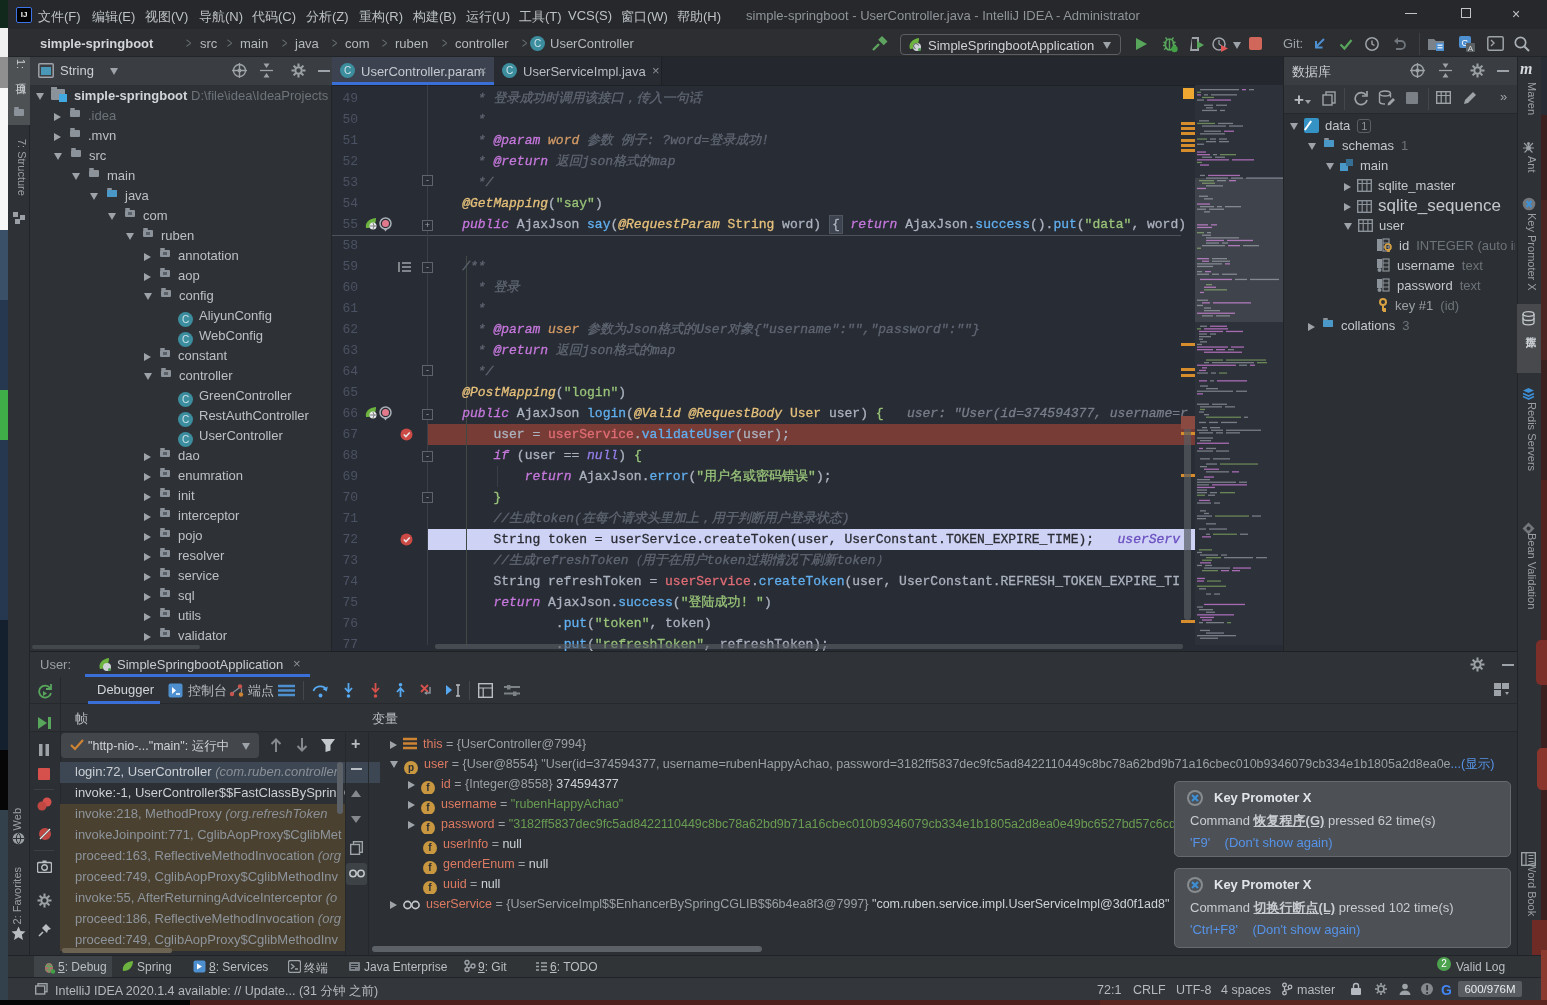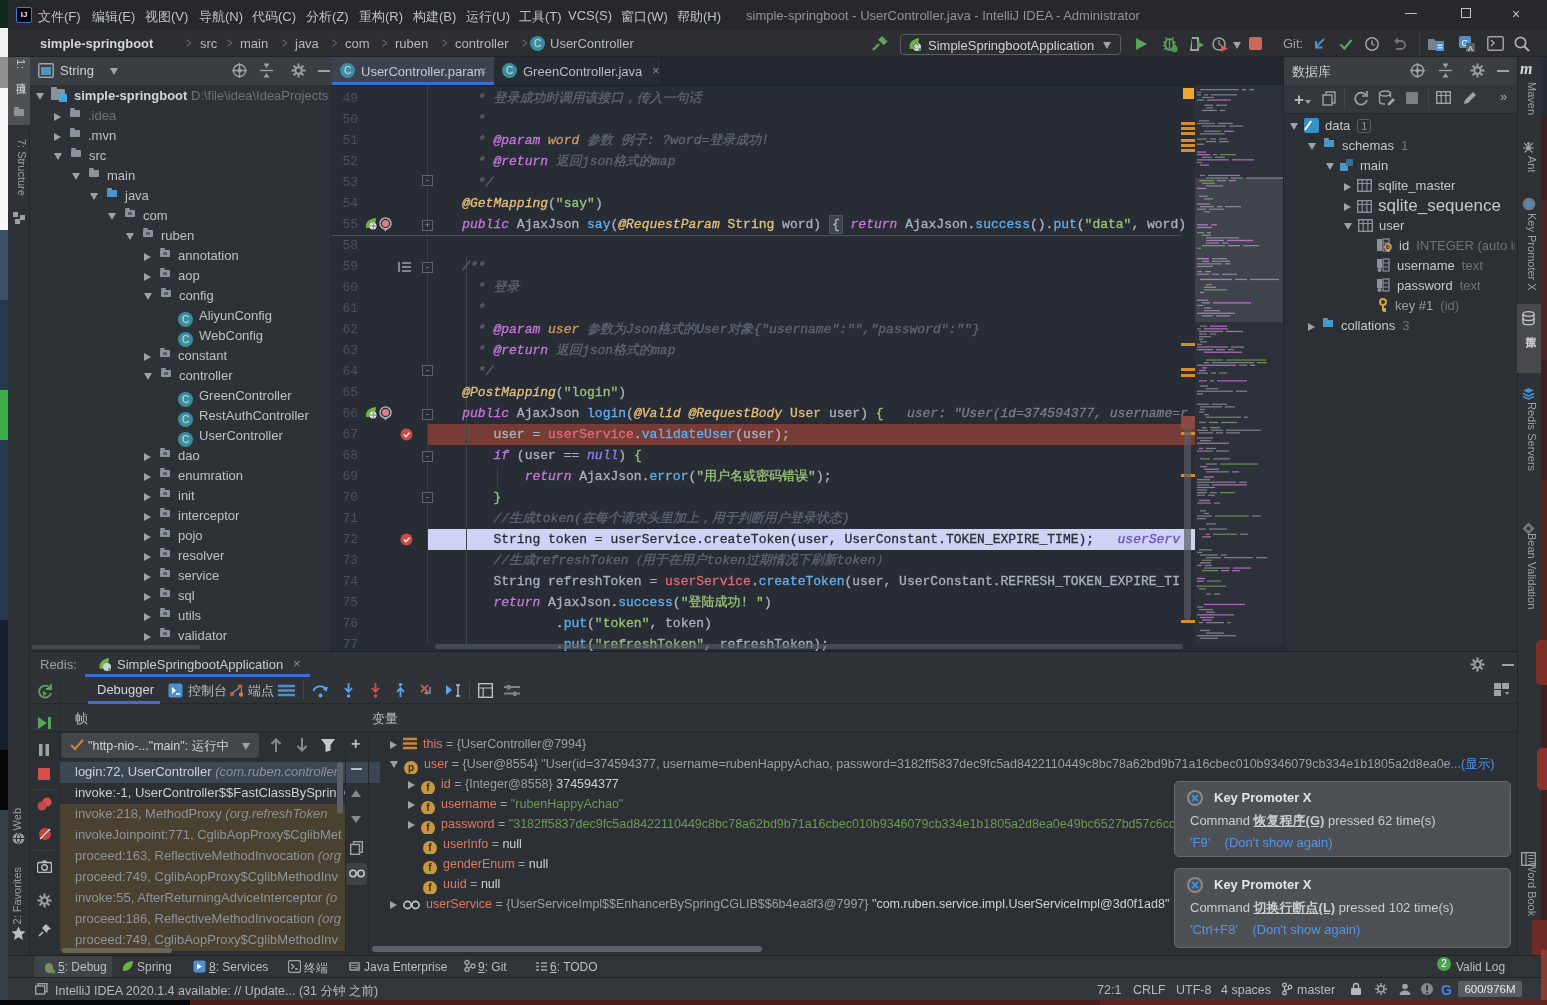--- a/index.html
+++ b/index.html
@@ -118,21 +118,21 @@
     <circle cx="7.5" cy="7.5" r="3.2" fill="none" stroke="#9da3a8" stroke-width="2"></circle>
     <g stroke="#9da3a8" stroke-width="2">
       <path d="M7.5 0.5 v3 M7.5 11.5 v3 M0.5 7.5 h3 M11.5 7.5 h3 M2.6 2.6 l2.1 2.1 M10.3 10.3 l2.1 2.1 M12.4 2.6 l-2.1 2.1 M4.7 10.3 l-2.1 2.1"></path>
     </g>
   </svg><div class="ab" style="left:318px;top:70px;width:12px;height:2px;background:#9da3a8"></div><div class="ab" style="left:30px;top:85px;width:302px;height:566px;background:#2e3236;border-right:1px solid #222527;overflow:hidden"></div>
 <div class="trow tree" style="left:30px;top:86px;width:300px"><span class="arrD" style="margin-left:6px"></span><span style="display:inline-block;position:relative;width:17px;height:13px;vertical-align:-2px;margin-left:7px"><span style="position:absolute;left:0;top:0;width:14px;height:11px;background:#8b9299;border-radius:1px"></span><span style="position:absolute;left:0;top:-2px;width:6px;height:2px;background:#8b9299"></span><span style="position:absolute;left:8px;top:5px;width:8px;height:8px;background:#42a8e0"></span></span><span style="margin-left:6px;font-weight:bold;color:#d2d6da">simple-springboot</span><span class="dim"> D:\file\idea\IdeaProjects</span></div><div class="trow tree" style="left:30px;top:106px;width:300px"><span class="arrR" style="margin-left:24px"></span><span class="fold" style="vertical-align:-1px;margin-left:7px"></span><span style="margin-left:6px" class="dim">.idea</span></div><div class="trow tree" style="left:30px;top:126px;width:300px"><span class="arrR" style="margin-left:24px"></span><span class="fold" style="vertical-align:-1px;margin-left:7px"></span><span style="margin-left:6px">.mvn</span></div><div class="trow tree" style="left:30px;top:146px;width:300px"><span class="arrD" style="margin-left:24px"></span><span class="fold" style="vertical-align:-1px;margin-left:7px"></span><span style="margin-left:6px">src</span></div><div class="trow tree" style="left:30px;top:166px;width:300px"><span class="arrD" style="margin-left:42px"></span><span class="fold" style="vertical-align:-1px;margin-left:7px"></span><span style="margin-left:6px">main</span></div><div class="trow tree" style="left:30px;top:186px;width:300px"><span class="arrD" style="margin-left:60px"></span><span class="fold" style="vertical-align:-1px;margin-left:7px;filter:hue-rotate(0deg)"><b style="position:absolute;left:2px;top:0;width:10px;height:7px;background:#4a98c8;border-radius:1px"></b></span><span style="margin-left:6px">java</span></div><div class="trow tree" style="left:30px;top:206px;width:300px"><span class="arrD" style="margin-left:78px"></span><span class="fold" style="vertical-align:-1px;margin-left:7px"><b style="position:absolute;left:5px;top:2px;width:4px;height:3px;background:#5a6067"></b></span><span style="margin-left:6px">com</span></div><div class="trow tree" style="left:30px;top:226px;width:300px"><span class="arrD" style="margin-left:96px"></span><span class="fold" style="vertical-align:-1px;margin-left:7px"><b style="position:absolute;left:5px;top:2px;width:4px;height:3px;background:#5a6067"></b></span><span style="margin-left:6px">ruben</span></div><div class="trow tree" style="left:30px;top:246px;width:300px"><span class="arrR" style="margin-left:114px"></span><span class="fold" style="vertical-align:-1px;margin-left:7px"><b style="position:absolute;left:5px;top:2px;width:4px;height:3px;background:#5a6067"></b></span><span style="margin-left:6px">annotation</span></div><div class="trow tree" style="left:30px;top:266px;width:300px"><span class="arrR" style="margin-left:114px"></span><span class="fold" style="vertical-align:-1px;margin-left:7px"><b style="position:absolute;left:5px;top:2px;width:4px;height:3px;background:#5a6067"></b></span><span style="margin-left:6px">aop</span></div><div class="trow tree" style="left:30px;top:286px;width:300px"><span class="arrD" style="margin-left:114px"></span><span class="fold" style="vertical-align:-1px;margin-left:7px"><b style="position:absolute;left:5px;top:2px;width:4px;height:3px;background:#5a6067"></b></span><span style="margin-left:6px">config</span></div><div class="trow tree" style="left:30px;top:306px;width:300px"><span style="display:inline-block;width:141px"></span><span class="cls" style="margin-left:7px">C</span><span style="margin-left:6px">AliyunConfig</span></div><div class="trow tree" style="left:30px;top:326px;width:300px"><span style="display:inline-block;width:141px"></span><span class="cls" style="margin-left:7px">C</span><span style="margin-left:6px">WebConfig</span></div><div class="trow tree" style="left:30px;top:346px;width:300px"><span class="arrR" style="margin-left:114px"></span><span class="fold" style="vertical-align:-1px;margin-left:7px"><b style="position:absolute;left:5px;top:2px;width:4px;height:3px;background:#5a6067"></b></span><span style="margin-left:6px">constant</span></div><div class="trow tree" style="left:30px;top:366px;width:300px"><span class="arrD" style="margin-left:114px"></span><span class="fold" style="vertical-align:-1px;margin-left:7px"><b style="position:absolute;left:5px;top:2px;width:4px;height:3px;background:#5a6067"></b></span><span style="margin-left:6px">controller</span></div><div class="trow tree" style="left:30px;top:386px;width:300px"><span style="display:inline-block;width:141px"></span><span class="cls" style="margin-left:7px">C</span><span style="margin-left:6px">GreenController</span></div><div class="trow tree" style="left:30px;top:406px;width:300px"><span style="display:inline-block;width:141px"></span><span class="cls" style="margin-left:7px">C</span><span style="margin-left:6px">RestAuthController</span></div><div class="trow tree" style="left:30px;top:426px;width:300px"><span style="display:inline-block;width:141px"></span><span class="cls" style="margin-left:7px">C</span><span style="margin-left:6px">UserController</span></div><div class="trow tree" style="left:30px;top:446px;width:300px"><span class="arrR" style="margin-left:114px"></span><span class="fold" style="vertical-align:-1px;margin-left:7px"><b style="position:absolute;left:5px;top:2px;width:4px;height:3px;background:#5a6067"></b></span><span style="margin-left:6px">dao</span></div><div class="trow tree" style="left:30px;top:466px;width:300px"><span class="arrR" style="margin-left:114px"></span><span class="fold" style="vertical-align:-1px;margin-left:7px"><b style="position:absolute;left:5px;top:2px;width:4px;height:3px;background:#5a6067"></b></span><span style="margin-left:6px">enumration</span></div><div class="trow tree" style="left:30px;top:486px;width:300px"><span class="arrR" style="margin-left:114px"></span><span class="fold" style="vertical-align:-1px;margin-left:7px"><b style="position:absolute;left:5px;top:2px;width:4px;height:3px;background:#5a6067"></b></span><span style="margin-left:6px">init</span></div><div class="trow tree" style="left:30px;top:506px;width:300px"><span class="arrR" style="margin-left:114px"></span><span class="fold" style="vertical-align:-1px;margin-left:7px"><b style="position:absolute;left:5px;top:2px;width:4px;height:3px;background:#5a6067"></b></span><span style="margin-left:6px">interceptor</span></div><div class="trow tree" style="left:30px;top:526px;width:300px"><span class="arrR" style="margin-left:114px"></span><span class="fold" style="vertical-align:-1px;margin-left:7px"><b style="position:absolute;left:5px;top:2px;width:4px;height:3px;background:#5a6067"></b></span><span style="margin-left:6px">pojo</span></div><div class="trow tree" style="left:30px;top:546px;width:300px"><span class="arrR" style="margin-left:114px"></span><span class="fold" style="vertical-align:-1px;margin-left:7px"><b style="position:absolute;left:5px;top:2px;width:4px;height:3px;background:#5a6067"></b></span><span style="margin-left:6px">resolver</span></div><div class="trow tree" style="left:30px;top:566px;width:300px"><span class="arrR" style="margin-left:114px"></span><span class="fold" style="vertical-align:-1px;margin-left:7px"><b style="position:absolute;left:5px;top:2px;width:4px;height:3px;background:#5a6067"></b></span><span style="margin-left:6px">service</span></div><div class="trow tree" style="left:30px;top:586px;width:300px"><span class="arrR" style="margin-left:114px"></span><span class="fold" style="vertical-align:-1px;margin-left:7px"><b style="position:absolute;left:5px;top:2px;width:4px;height:3px;background:#5a6067"></b></span><span style="margin-left:6px">sql</span></div><div class="trow tree" style="left:30px;top:606px;width:300px"><span class="arrR" style="margin-left:114px"></span><span class="fold" style="vertical-align:-1px;margin-left:7px"><b style="position:absolute;left:5px;top:2px;width:4px;height:3px;background:#5a6067"></b></span><span style="margin-left:6px">utils</span></div><div class="trow tree" style="left:30px;top:626px;width:300px"><span class="arrR" style="margin-left:114px"></span><span class="fold" style="vertical-align:-1px;margin-left:7px"><b style="position:absolute;left:5px;top:2px;width:4px;height:3px;background:#5a6067"></b></span><span style="margin-left:6px">validator</span></div><div class="ab" style="left:32px;top:645px;width:168px;height:4px;background:#565b60;border-radius:2px;opacity:.55"></div>
 <div class="ab" style="left:332px;top:57px;width:951px;height:28px;background:#24272d"></div>
 <div class="ab" style="left:332px;top:57px;width:162px;height:28px;background:#3c4250"></div>
 <div class="ab" style="left:332px;top:82px;width:162px;height:3px;background:#3a6fd8"></div>
 <div class="ab cls" style="left:340px;top:63px">C</div><div class="ab" style="left:361px;top:64px;font-size:13px;color:#c6cad0">UserController.param</div><div class="ab" style="left:479px;top:63px;font-size:13px;color:#8b9096">×</div><div class="ab" style="left:494px;top:57px;width:168px;height:28px;background:#282b31;border-right:1px solid #1d2024"></div>
-<div class="ab cls" style="left:502px;top:63px">C</div><div class="ab" style="left:523px;top:64px;font-size:13px;color:#b9bdc3">GreenController.java</div><div class="ab" style="left:652px;top:63px;font-size:13px;color:#8b9096">×</div><div class="ab" style="left:332px;top:85px;width:851px;height:566px;background:#282c34"></div>
+<div class="ab cls" style="left:502px;top:63px">C</div><div class="ab" style="left:523px;top:64px;font-size:13px;color:#b9bdc3">UserServiceImpl.java</div><div class="ab" style="left:652px;top:63px;font-size:13px;color:#8b9096">×</div><div class="ab" style="left:332px;top:85px;width:851px;height:566px;background:#282c34"></div>
 <div class="ab" style="left:332px;top:85px;width:951px;height:1px;background:#1d2025"></div>
 <div class="ab" style="left:428px;top:424px;width:768px;height:21px;background:#783c37"></div>
 <div class="ab" style="left:428px;top:529px;width:768px;height:21px;background:#ced2f5"></div>
 <div class="ab" style="left:332px;top:235px;width:849px;height:1px;background:#4d525a"></div>
 <div class="ab" style="left:466px;top:256px;width:1px;height:389px;background:#3e4a42"></div>
 <div class="ab" style="left:497px;top:466px;width:1px;height:21px;background:#3a3f47"></div>
 <div class="ln mono" style="top:88px">49</div><div class="row mono" style="top:88px;left:431px;width:765px;overflow:hidden"><span class="c">      * 登录成功时调用该接口，传入一句话</span></div><div class="ln mono" style="top:109px">50</div><div class="row mono" style="top:109px;left:431px;width:765px;overflow:hidden"><span class="c">      *</span></div><div class="ln mono" style="top:130px">51</div><div class="row mono" style="top:130px;left:431px;width:765px;overflow:hidden"><span class="c">      * </span><span class="j">@param </span><span class="p">word </span><span class="c">参数 例子: ?word=登录成功!</span></div><div class="ln mono" style="top:151px">52</div><div class="row mono" style="top:151px;left:431px;width:765px;overflow:hidden"><span class="c">      * </span><span class="j">@return </span><span class="c">返回json格式的map</span></div><div class="ln mono" style="top:172px">53</div><div class="row mono" style="top:172px;left:431px;width:765px;overflow:hidden"><span class="c">      */</span></div><div class="ln mono" style="top:193px">54</div><div class="row mono" style="top:193px;left:431px;width:765px;overflow:hidden"><span class="d">    </span><span class="a">@GetMapping</span><span class="d">(</span><span class="s">"say"</span><span class="d">)</span></div><div class="ln mono" style="top:214px">55</div><div class="row mono" style="top:214px;left:431px;width:765px;overflow:hidden"><span class="d">    </span><span class="k">public </span><span class="d">AjaxJson </span><span class="m">say</span><span class="d">(</span><span class="a">@RequestParam </span><span class="t">String </span><span class="d">word) </span><span class="d" style="background:#3d434f;padding:1px 2px;border:1px solid #50565f">{</span><span class="d"> </span><span class="k">return </span><span class="d">AjaxJson.</span><span class="m">success</span><span class="d">().</span><span class="m">put</span><span class="d">(</span><span class="s">"data"</span><span class="d">, word)</span></div><div class="ln mono" style="top:235px">58</div><div class="row mono" style="top:235px;left:431px;width:765px;overflow:hidden"></div><div class="ln mono" style="top:256px">59</div><div class="row mono" style="top:256px;left:431px;width:765px;overflow:hidden"><span class="c">    /**</span></div><div class="ln mono" style="top:277px">60</div><div class="row mono" style="top:277px;left:431px;width:765px;overflow:hidden"><span class="c">      * 登录</span></div><div class="ln mono" style="top:298px">61</div><div class="row mono" style="top:298px;left:431px;width:765px;overflow:hidden"><span class="c">      *</span></div><div class="ln mono" style="top:319px">62</div><div class="row mono" style="top:319px;left:431px;width:765px;overflow:hidden"><span class="c">      * </span><span class="j">@param </span><span class="p">user </span><span class="c">参数为Json格式的User对象{"username":"","password":""}</span></div><div class="ln mono" style="top:340px">63</div><div class="row mono" style="top:340px;left:431px;width:765px;overflow:hidden"><span class="c">      * </span><span class="j">@return </span><span class="c">返回json格式的map</span></div><div class="ln mono" style="top:361px">64</div><div class="row mono" style="top:361px;left:431px;width:765px;overflow:hidden"><span class="c">      */</span></div><div class="ln mono" style="top:382px">65</div><div class="row mono" style="top:382px;left:431px;width:765px;overflow:hidden"><span class="d">    </span><span class="a">@PostMapping</span><span class="d">(</span><span class="s">"login"</span><span class="d">)</span></div><div class="ln mono" style="top:403px">66</div><div class="row mono" style="top:403px;left:431px;width:765px;overflow:hidden"><span class="d">    </span><span class="k">public </span><span class="d">AjaxJson </span><span class="m">login</span><span class="d">(</span><span class="a">@Valid </span><span class="a">@RequestBody </span><span class="t">User </span><span class="d">user) </span><span style="color:#98c379">{</span><span class="h">   user: "User(id=374594377, username=r</span></div><div class="ln mono" style="top:424px">67</div><div class="row mono" style="top:424px;left:431px;width:765px;overflow:hidden"><span class="d">        user = </span><span class="f">userService</span><span class="d">.</span><span class="m">validateUser</span><span class="d">(user);</span></div><div class="ln mono" style="top:445px">68</div><div class="row mono" style="top:445px;left:431px;width:765px;overflow:hidden"><span class="d">        </span><span class="k">if </span><span class="d">(user == </span><span style="color:#957fea;font-style:italic">null</span><span class="d">) </span><span style="color:#98c379">{</span></div><div class="ln mono" style="top:466px">69</div><div class="row mono" style="top:466px;left:431px;width:765px;overflow:hidden"><span class="d">            </span><span class="k">return </span><span class="d">AjaxJson.</span><span class="m">error</span><span class="d">(</span><span class="s">"用户名或密码错误"</span><span class="d">);</span></div><div class="ln mono" style="top:487px">70</div><div class="row mono" style="top:487px;left:431px;width:765px;overflow:hidden"><span class="d">        </span><span style="color:#98c379">}</span></div><div class="ln mono" style="top:508px">71</div><div class="row mono" style="top:508px;left:431px;width:765px;overflow:hidden"><span class="c">        //生成token(在每个请求头里加上，用于判断用户登录状态)</span></div><div class="ln mono" style="top:529px">72</div><div class="row mono" style="top:529px;left:431px;width:765px;overflow:hidden"><span style="color:#2b2d33">        String token = userService.createToken(user, UserConstant.TOKEN_EXPIRE_TIME); </span><span style="color:#6b4fc0;font-style:italic">  userServ</span></div><div class="ln mono" style="top:550px">73</div><div class="row mono" style="top:550px;left:431px;width:765px;overflow:hidden"><span class="c">        //生成refreshToken（用于在用户token过期情况下刷新token）</span></div><div class="ln mono" style="top:571px">74</div><div class="row mono" style="top:571px;left:431px;width:765px;overflow:hidden"><span class="d">        String refreshToken = </span><span class="f">userService</span><span class="d">.</span><span class="m">createToken</span><span class="d">(user, UserConstant.REFRESH_TOKEN_EXPIRE_TI</span></div><div class="ln mono" style="top:592px">75</div><div class="row mono" style="top:592px;left:431px;width:765px;overflow:hidden"><span class="d">        </span><span class="k">return </span><span class="d">AjaxJson.</span><span class="m">success</span><span class="d">(</span><span class="s">"登陆成功! "</span><span class="d">)</span></div><div class="ln mono" style="top:613px">76</div><div class="row mono" style="top:613px;left:431px;width:765px;overflow:hidden"><span class="d">                .</span><span class="m">put</span><span class="d">(</span><span class="s">"token"</span><span class="d">, token)</span></div><div class="ln mono" style="top:634px">77</div><div class="row mono" style="top:634px;left:431px;width:765px;overflow:hidden"><span class="d">                .</span><span class="m">put</span><span class="d">(</span><span class="s">"refreshToken"</span><span class="d">, refreshToken);</span></div><div class="ab" style="left:427px;top:85px;width:1px;height:560px;background:#3a3f47"></div>
 <svg class="ab" style="left:364px;top:217px" width="14" height="14">
     <path d="M2 11 C1 6 4 2 12 1 C12 6 10 12 2 11 Z" fill="#6db33f"></path>
     <circle cx="9" cy="9" r="3.5" fill="#e8eaed"></circle>
@@ -507,21 +507,21 @@
     <path d="M5 0.7 v12.6 M7.5 3.5 h5 M7.5 6.5 h5 M7.5 9.5 h5" stroke="#9aa0a5" stroke-width="1.2"></path>
   </svg><div class="ab" style="left:1521px;top:862px;width:17px;height:74px;writing-mode:vertical-rl;font-size:11px;color:#9aa0a5">Word Book</div><div class="ab" style="left:1541px;top:115px;width:6px;height:890px;background:#3a201e"></div>
 <div class="ab" style="left:1541px;top:200px;width:6px;height:160px;background:#4a2522"></div>
 <div class="ab" style="left:1541px;top:480px;width:6px;height:200px;background:#52241f"></div>
 <div class="ab" style="left:1536px;top:640px;width:11px;height:45px;background:#7c2f28;border-radius:5px 0 0 5px"></div>
 <div class="ab" style="left:1537px;top:748px;width:10px;height:42px;background:#8a352c;border-radius:5px 0 0 5px"></div>
 <div class="ab" style="left:1532px;top:920px;width:15px;height:85px;background:#6e2a24"></div>
 <div class="ab" style="left:1541px;top:950px;width:6px;height:55px;background:#8a3a2e"></div>
 <div class="ab" style="left:30px;top:651px;width:1487px;height:1px;background:#1e2124"></div>
 <div class="ab" style="left:30px;top:652px;width:1487px;height:25px;background:#2f3337"></div>
-<div class="ab" style="left:40px;top:657px;font-size:13px;color:#9aa0a6">Redis:</div><svg class="ab" style="left:97px;top:657px" width="15" height="15">
+<div class="ab" style="left:40px;top:657px;font-size:13px;color:#9aa0a6">User:</div><svg class="ab" style="left:97px;top:657px" width="15" height="15">
     <path d="M3 12 C1 7 5 2 12 1 C12 6 10 12 3 12 Z" fill="#6db33f"></path>
     <circle cx="10" cy="10" r="4" fill="#cfd3d7"></circle>
     <circle cx="12.5" cy="12.5" r="1.5" fill="#4da24e"></circle>
   </svg><div class="ab" style="left:117px;top:657px;font-size:13px;color:#c8ccd0">SimpleSpringbootApplication</div><div class="ab" style="left:293px;top:656px;font-size:13px;color:#8b9096">×</div><div class="ab" style="left:85px;top:674px;width:225px;height:3px;background:#3a6fd8"></div>
 <svg class="ab" style="left:1470px;top:657px" width="15" height="15">
     <circle cx="7.5" cy="7.5" r="3.2" fill="none" stroke="#9da3a8" stroke-width="2"></circle>
     <g stroke="#9da3a8" stroke-width="2">
       <path d="M7.5 0.5 v3 M7.5 11.5 v3 M0.5 7.5 h3 M11.5 7.5 h3 M2.6 2.6 l2.1 2.1 M10.3 10.3 l2.1 2.1 M12.4 2.6 l-2.1 2.1 M4.7 10.3 l-2.1 2.1"></path>
     </g>
   </svg><div class="ab" style="left:1502px;top:664px;width:12px;height:2px;background:#9da3a8"></div><div class="ab" style="left:30px;top:677px;width:1487px;height:27px;background:#2f3337;border-bottom:1px solid #26292c"></div>

